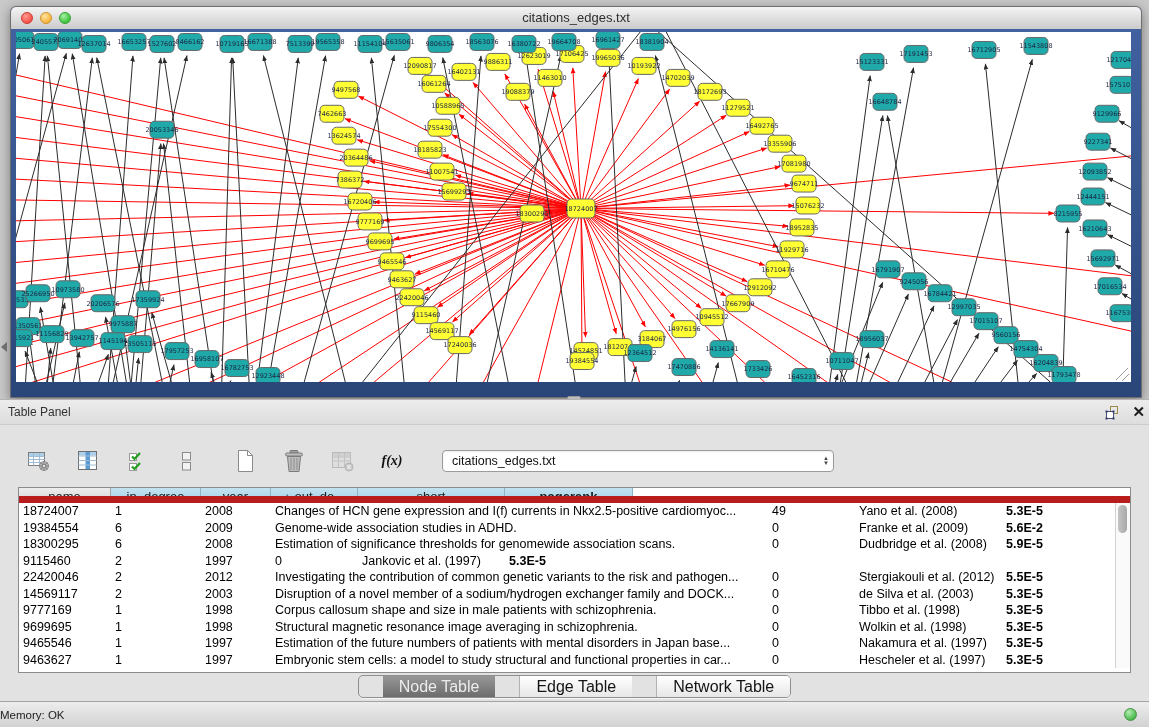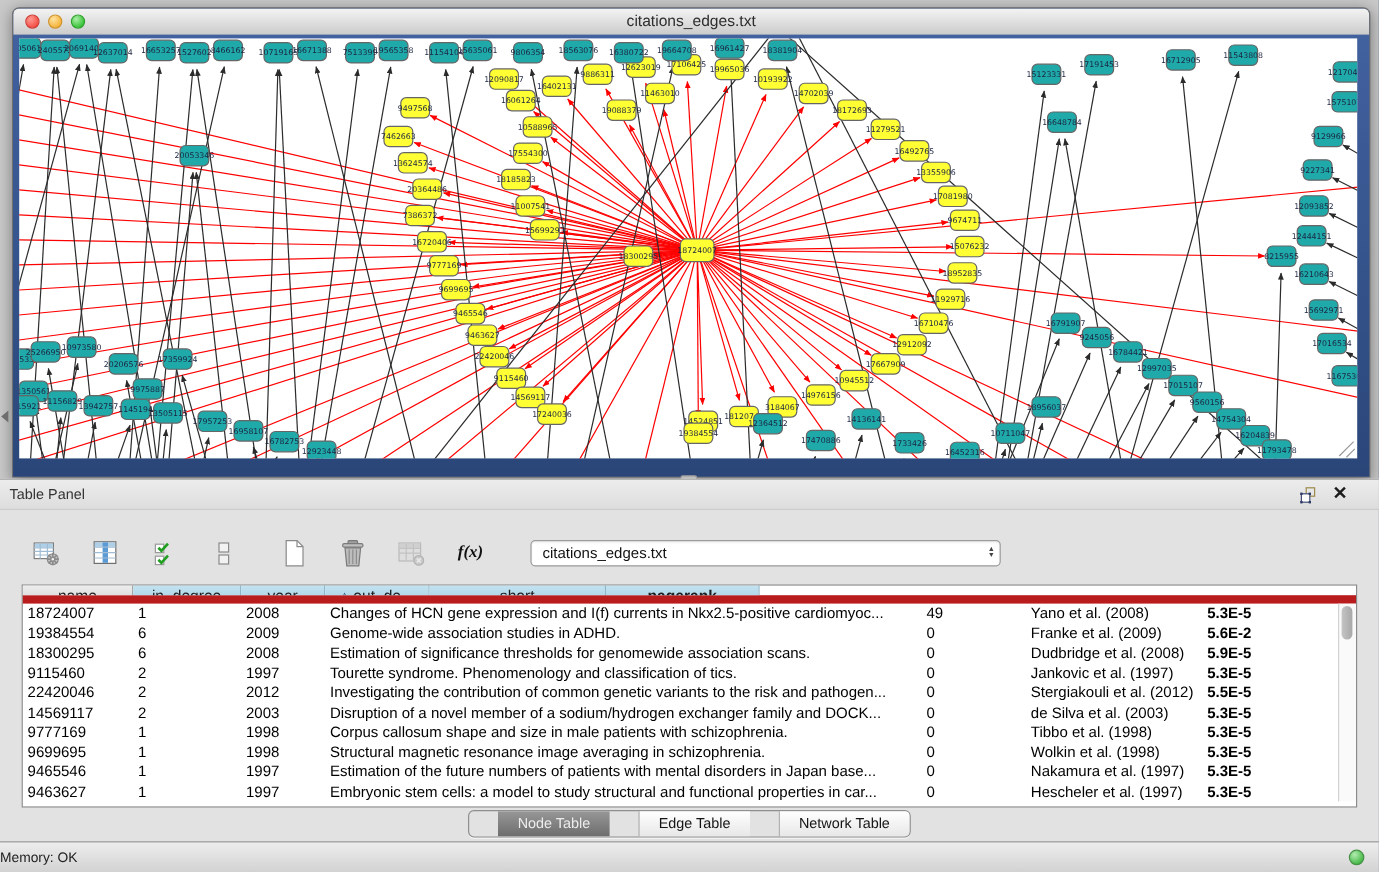--- a/index.html
+++ b/index.html
@@ -24,21 +24,21 @@
     background:linear-gradient(180deg,#41619f,#2a4679);padding:3px 10px 15px 5px;box-sizing:border-box;}
   .blueframe svg{display:block;width:100%;height:100%;background:#ffffff;}
   .collapse-arrow{position:absolute;left:1px;top:342px;width:0;height:0;
     border-top:5px solid transparent;border-bottom:5px solid transparent;border-right:6px solid #6e6e6e;}
   .divider-grip{position:absolute;left:567px;top:396px;width:12px;height:4px;border-radius:2px;
     background:#bdbdbd;border:1px solid #9a9a9a;}
 
   
   .table-panel{position:absolute;left:0;top:399px;width:1149px;height:302px;
     background:#e2e2e2;border-top:1px solid #b3b3b3;box-sizing:border-box;}
-  .panel-header{height:24px;display:flex;align-items:center;padding:0 26px 0 8px;
+  .panel-header{height:24px;display:flex;align-items:center;padding:0 4px 0 8px;
     background:linear-gradient(#ececec,#dddddd);border-bottom:1px solid #cccccc;}
   .panel-header .ptitle{font-size:12px;color:#333;flex:1;}
   .ph-icons{display:flex;align-items:center;gap:12px;}
   .close-x{font-size:15px;font-weight:bold;color:#1c1c1c;line-height:14px;cursor:default;}
 
   .toolbar{position:absolute;left:0;top:44px;height:34px;display:flex;align-items:center;padding-left:24px;}
   .tbtn{width:30px;height:28px;display:flex;align-items:center;justify-content:center;margin-right:19px;}
   .tbtn.gap{margin-left:10px;}
   .fx{font-family:"Liberation Serif",serif;font-style:italic;font-weight:bold;font-size:14px;color:#111;}
   .dropdown{margin-left:16px;width:392px;height:22px;background:#ffffff;border:1px solid #9b9b9b;
@@ -61,21 +61,21 @@
     overflow:hidden;white-space:nowrap;}
   .c0{width:92px;} .c1{width:90px;} .c2{width:70px;} .c3{width:497px;}
   .c4{width:87px;} .c5{width:147px;} .c6{width:128px;font-weight:bold;}
   .sb{position:absolute;right:0;top:0;bottom:0;width:15px;background:#fafafa;border-left:1px solid #d2d2d2;box-sizing:border-box;}
   .sb .thumb{position:absolute;top:2px;left:2px;width:9px;height:28px;border-radius:5px;
     background:linear-gradient(90deg,#c4c4c4,#a8a8a8);}
 
   .tabs{position:absolute;left:0;right:0;top:275px;display:flex;justify-content:center;}
   .tabs-inner{display:flex;border:1px solid #8f8f8f;border-radius:5px;overflow:hidden;
     box-shadow:0 1px 0 rgba(255,255,255,.7);}
-  .seg{height:21px;line-height:21px;padding:0 16px;font-size:12px;color:#141414;
+  .seg{height:21px;line-height:21px;padding:0 16px;font-size:16px;color:#141414;
     background:linear-gradient(#ffffff,#e7e7e7);margin-left:24px;}
   .seg + .seg{border-left:1px solid #b2b2b2;}
   .seg.selected{background:linear-gradient(#979797,#6d6d6d);color:#ececec;}
 
   
   .statusbar{position:absolute;left:0;top:701px;width:1149px;height:26px;
     background:linear-gradient(#ededed,#d2d2d2);border-top:1px solid #a3a3a3;box-sizing:border-box;
     display:flex;align-items:center;justify-content:space-between;padding-right:12px;gap:8px;}
   .mem{font-size:11.5px;color:#222;}
   .memdot{width:13px;height:13px;border-radius:50%;box-sizing:border-box;
@@ -867,21 +867,20 @@
             <div class="td c2">2008</div>
             <div class="td c3">Estimation of significance thresholds for genomewide association scans.</div>
             <div class="td c4">0</div>
             <div class="td c5">Dudbridge et al. (2008)</div>
             <div class="td c6">5.9E-5</div>
           </div>
           <div class="tr">
             <div class="td c0">9115460</div>
             <div class="td c1">2</div>
             <div class="td c2">1997</div>
-            <div class="td c3">Tourette syndrome. Phenomenology and classification of tics.</div>
             <div class="td c4">0</div>
             <div class="td c5">Jankovic et al. (1997)</div>
             <div class="td c6">5.3E-5</div>
           </div>
           <div class="tr">
             <div class="td c0">22420046</div>
             <div class="td c1">2</div>
             <div class="td c2">2012</div>
             <div class="td c3">Investigating the contribution of common genetic variants to the risk and pathogen...</div>
             <div class="td c4">0</div>

